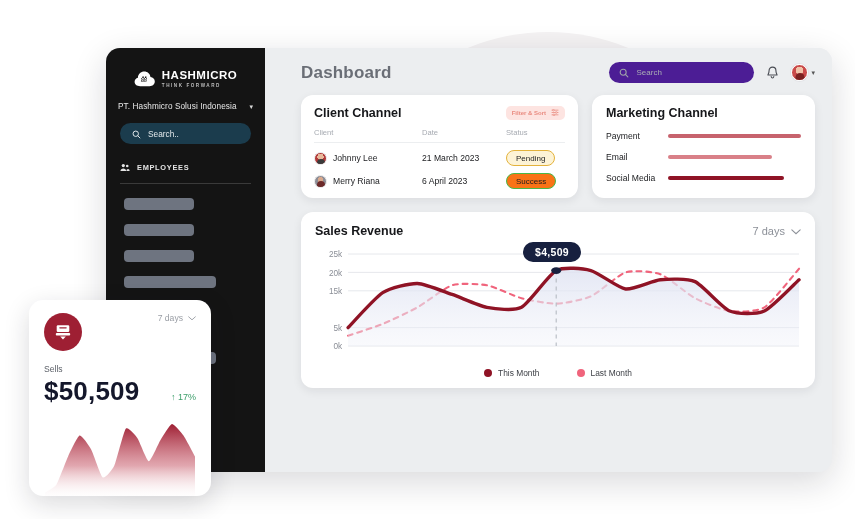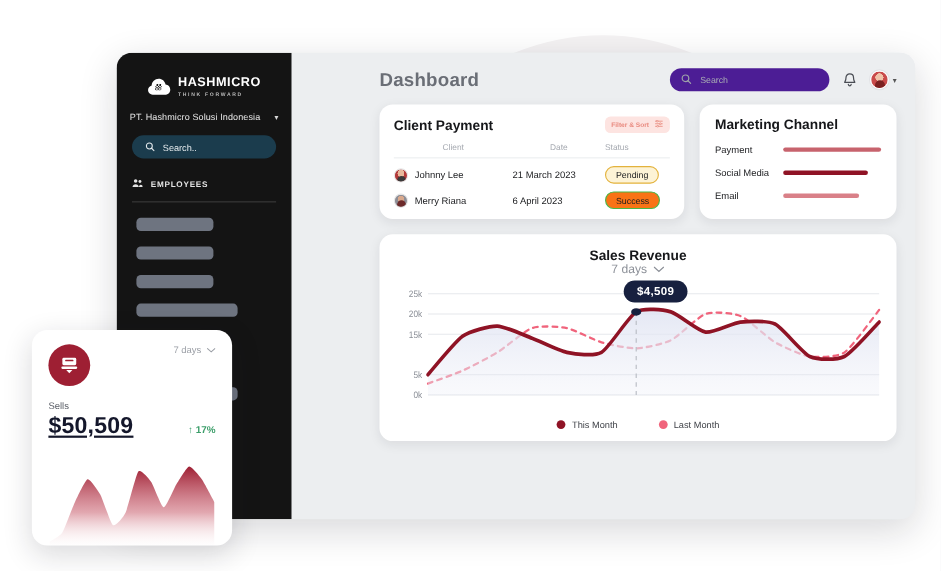--- a/index.html
+++ b/index.html
@@ -111,21 +111,21 @@
   }
   .skel.w1 { width: 70px; }
   .skel.w2 { width: 70px; }
   .skel.w3 { width: 70px; }
   .skel.w4 { width: 92px; }
   .skel.w5 { width: 92px; margin-top: 64px; }
 
   
   .main {
     flex: 1; background:#eceef0; position:relative;
-    padding: 14px 17px 0 36px; overflow:hidden;margin-left:44px;
+    padding: 14px 17px 0 36px; overflow:hidden;
   }
   .topbar { display:flex; align-items:center; justify-content:space-between; }
   .page-title { font-size:17px; color:#6a6e76; font-weight:600; letter-spacing:.2px; }
   .top-right { display:flex; align-items:center; gap:11px; }
   .search-box {
     width: 145px; height: 21px; background:#4c1d95; border-radius:11px;
     display:flex; align-items:center; gap:7px; padding:0 10px;
   }
   .search-box .txt { color:#a9adb4; font-size:8px; }
   .bell { width:15px; height:15px; display:flex; align-items:center; justify-content:center; }
@@ -152,21 +152,21 @@
 
   .card-head { display:flex; align-items:center; justify-content:space-between; }
   .card-title { font-size:12.5px; font-weight:700; color:#16171a; }
   .filter-btn {
     background:#fde4e1; color:#e98b80; border-radius:5px;
     font-size:6px; font-weight:600; padding:3px 6px;
     display:flex; align-items:center; gap:5px;
   }
 
   .tbl { width:100%; margin-top:8px; }
-  .tbl-head { display:flex; padding-bottom:5px; border-bottom:1px solid #eceef0;text-align:center; }
+  .tbl-head { display:flex; padding-bottom:5px; border-bottom:1px solid #eceef0; }
   .th { font-size:7.6px; color:#a6aab1; }
   .c-client { width:108px; }
   .c-date { width:84px; }
   .c-status { width:auto; }
   .tr { display:flex; align-items:center; padding:7px 0 0 0; }
   .cell { display:flex; align-items:center; }
   .cl-av {
     width:13px; height:13px; border-radius:50%; margin-right:6px;
     border:1px solid #e6e6e6; overflow:hidden; position:relative; flex:0 0 13px;
   }
@@ -187,21 +187,21 @@
   .mk-label { width:62px; font-size:8.6px; color:#1b1c1f; }
   .mk-track { flex:1; height:4px; position:relative; }
   .mk-bar { height:4px; border-radius:3px; }
 
   
   .card-sales {
     margin-top:14px; background:#fff; border-radius:12px;
     box-shadow:0 3px 10px rgba(30,30,40,.08);
     padding:12px 14px 10px 14px; position:relative;
   }
-  .sales-head { display:flex; align-items:center; justify-content:space-between;flex-direction:column; }
+  .sales-head { display:flex; align-items:center; justify-content:space-between; }
   .sales-title { font-size:12.5px; font-weight:700; color:#16171a; }
   .range-sel { display:flex; align-items:center; gap:6px; font-size:11px; color:#8c9098; }
   .chart-wrap { position:relative; height:122px; margin-top:6px; }
   .chart-svg { display:block; width:100%; height:100%; }
   .tooltip {
     position:absolute; left:208px; top:-2px;
     background:#17203f; color:#fff; font-size:10.5px; font-weight:700;
     padding:4px 12px; border-radius:11px; letter-spacing:.3px;
   }
   .legend { display:flex; justify-content:center; gap:37px; margin-top:2px; }
@@ -217,22 +217,22 @@
     padding:13px 15px 0 15px; overflow:hidden;
   }
   .fc-top { display:flex; align-items:flex-start; justify-content:space-between; }
   .fc-icon {
     width:38px; height:38px; border-radius:50%; background:#9e1f33;
     display:flex; align-items:center; justify-content:center;
   }
   .fc-range { display:flex; align-items:center; gap:5px; font-size:8.6px; color:#9a9ea5; }
   .fc-label { font-size:8.6px; color:#5c6068; margin-top:13px; }
   .fc-row { display:flex; align-items:baseline; justify-content:space-between; margin-top:2px; }
-  .fc-value { font-size:21px; font-weight:700; color:#14172b; letter-spacing:.2px;text-decoration:underline; }
-  .fc-delta { font-size:9px; color:#3c9e6a; font-weight:700; }
+  .fc-value { font-size:26px; font-weight:700; color:#14172b; letter-spacing:.2px; }
+  .fc-delta { font-size:9px; color:#3c9e6a; font-weight:400; }
   .fc-chart { position:absolute; left:16px; right:16px; bottom:-4px; height:86px; }
   .fc-chart svg { display:block; width:100%; height:100%; }
 </style>
 </head>
 <body>
 
 <div id="stage">
 
   <div class="ring ring-outer"></div>
   <div class="ring ring-mid"></div>
@@ -316,21 +316,21 @@
             <span class="avatar"></span>
             <span class="caret" style="color:#555;font-size:7px">▾</span>
           </span>
         </div>
       </div>
 
       <div class="cards-row">
 
         <div class="card card-payment">
           <div class="card-head">
-            <div class="card-title">Client Payment</div>
+            <div class="card-title">Client Channel</div>
             <div class="filter-btn">
               <span>Filter &amp; Sort</span>
               <span>
                 <svg width="8" height="7" viewBox="0 0 10 9">
                     <line x1="0.6" y1="1.5" x2="9.4" y2="1.5" stroke="#e98b80" stroke-width="1"></line>
                     <line x1="0.6" y1="4.5" x2="9.4" y2="4.5" stroke="#e98b80" stroke-width="1"></line>
                     <line x1="0.6" y1="7.5" x2="9.4" y2="7.5" stroke="#e98b80" stroke-width="1"></line>
                     <circle cx="3" cy="1.5" r="1.1" fill="#fde4e1" stroke="#e98b80" stroke-width="0.9"></circle>
                     <circle cx="6.6" cy="4.5" r="1.1" fill="#fde4e1" stroke="#e98b80" stroke-width="0.9"></circle>
                     <circle cx="3.6" cy="7.5" r="1.1" fill="#fde4e1" stroke="#e98b80" stroke-width="0.9"></circle>
@@ -377,29 +377,29 @@
         <div class="card card-marketing">
           <div class="card-title">Marketing Channel</div>
 
           <div class="mk-row">
             <div class="mk-label">Payment</div>
             <div class="mk-track">
               <div class="mk-bar" id="mkbar0" style="width: 100%; background: rgb(199, 99, 109);"></div>
             </div>
           </div>
           <div class="mk-row">
+            <div class="mk-label">Email</div>
+            <div class="mk-track">
+              <div class="mk-bar" id="mkbar1" style="width: 78%; background: rgb(217, 128, 136);"></div>
+            </div>
+          </div>
+          <div class="mk-row">
             <div class="mk-label">Social Media</div>
             <div class="mk-track">
               <div class="mk-bar" id="mkbar2" style="width: 87%; background: rgb(143, 19, 37);"></div>
-            </div>
-          </div>
-          <div class="mk-row">
-            <div class="mk-label">Email</div>
-            <div class="mk-track">
-              <div class="mk-bar" id="mkbar1" style="width: 78%; background: rgb(217, 128, 136);"></div>
             </div>
           </div>
         </div>
       </div>
 
       <div class="card-sales">
         <div class="sales-head">
           <div class="sales-title">Sales Revenue</div>
           <div class="range-sel">
             <span>7 days</span>

